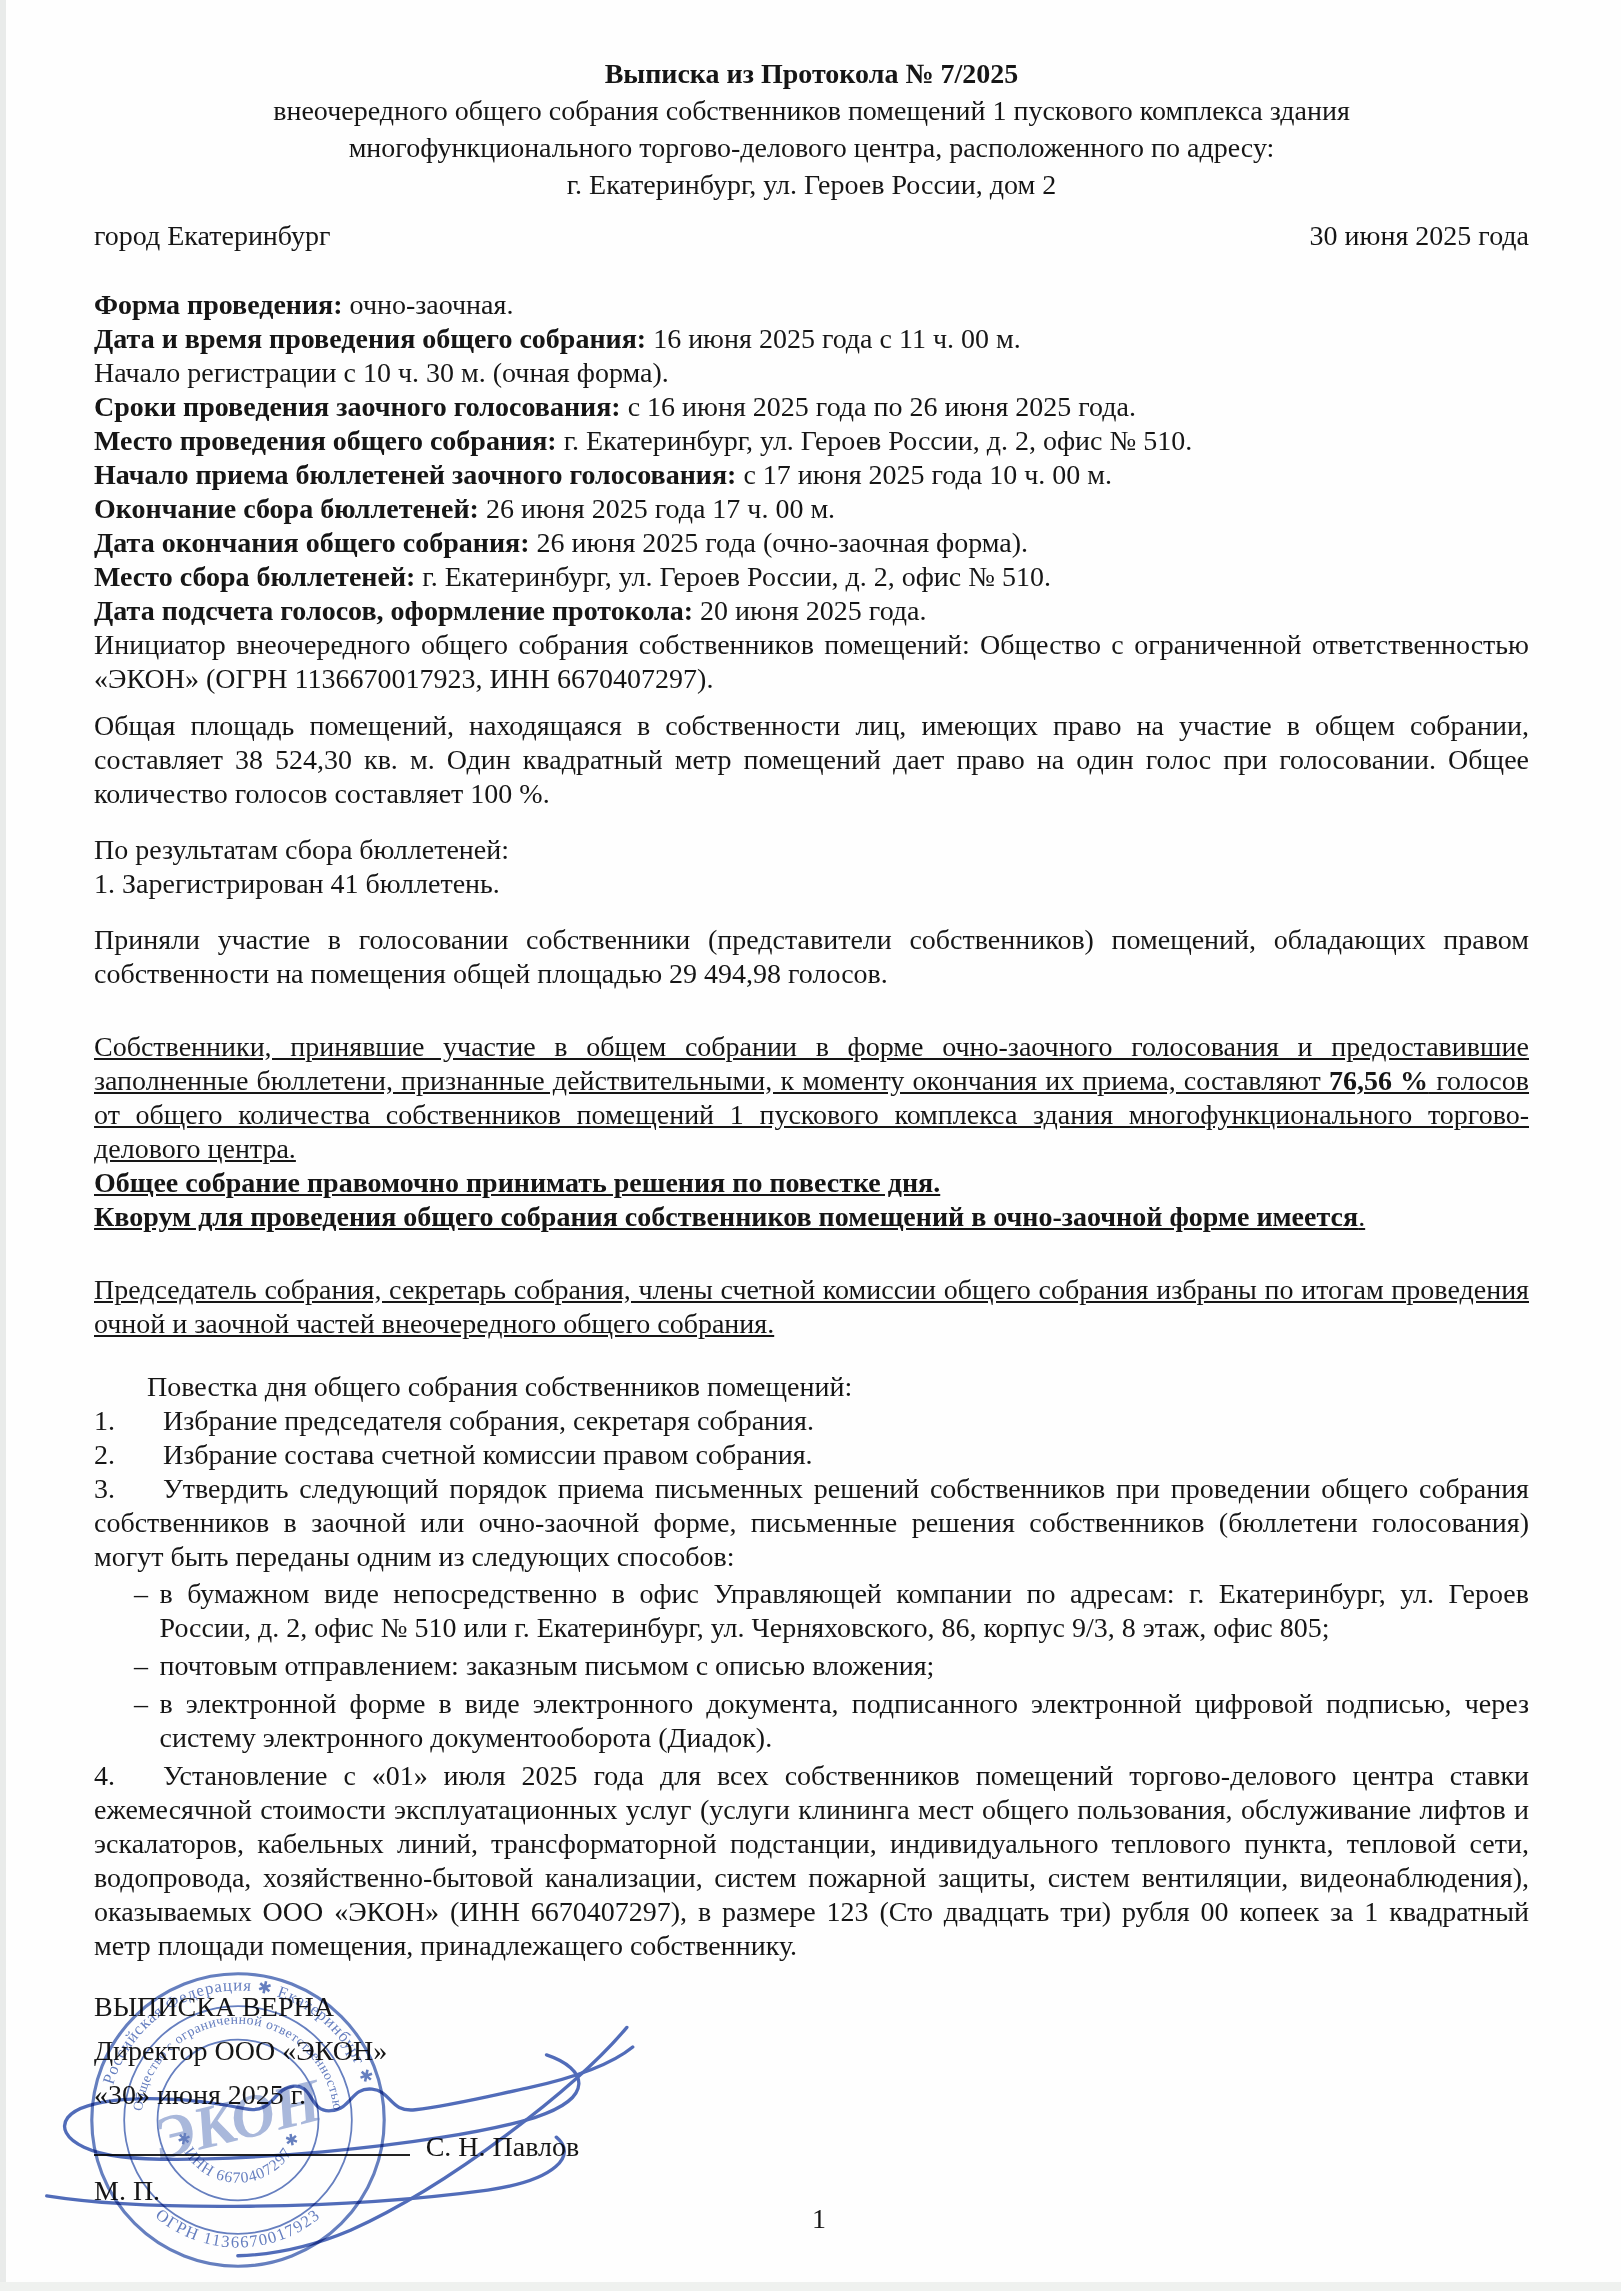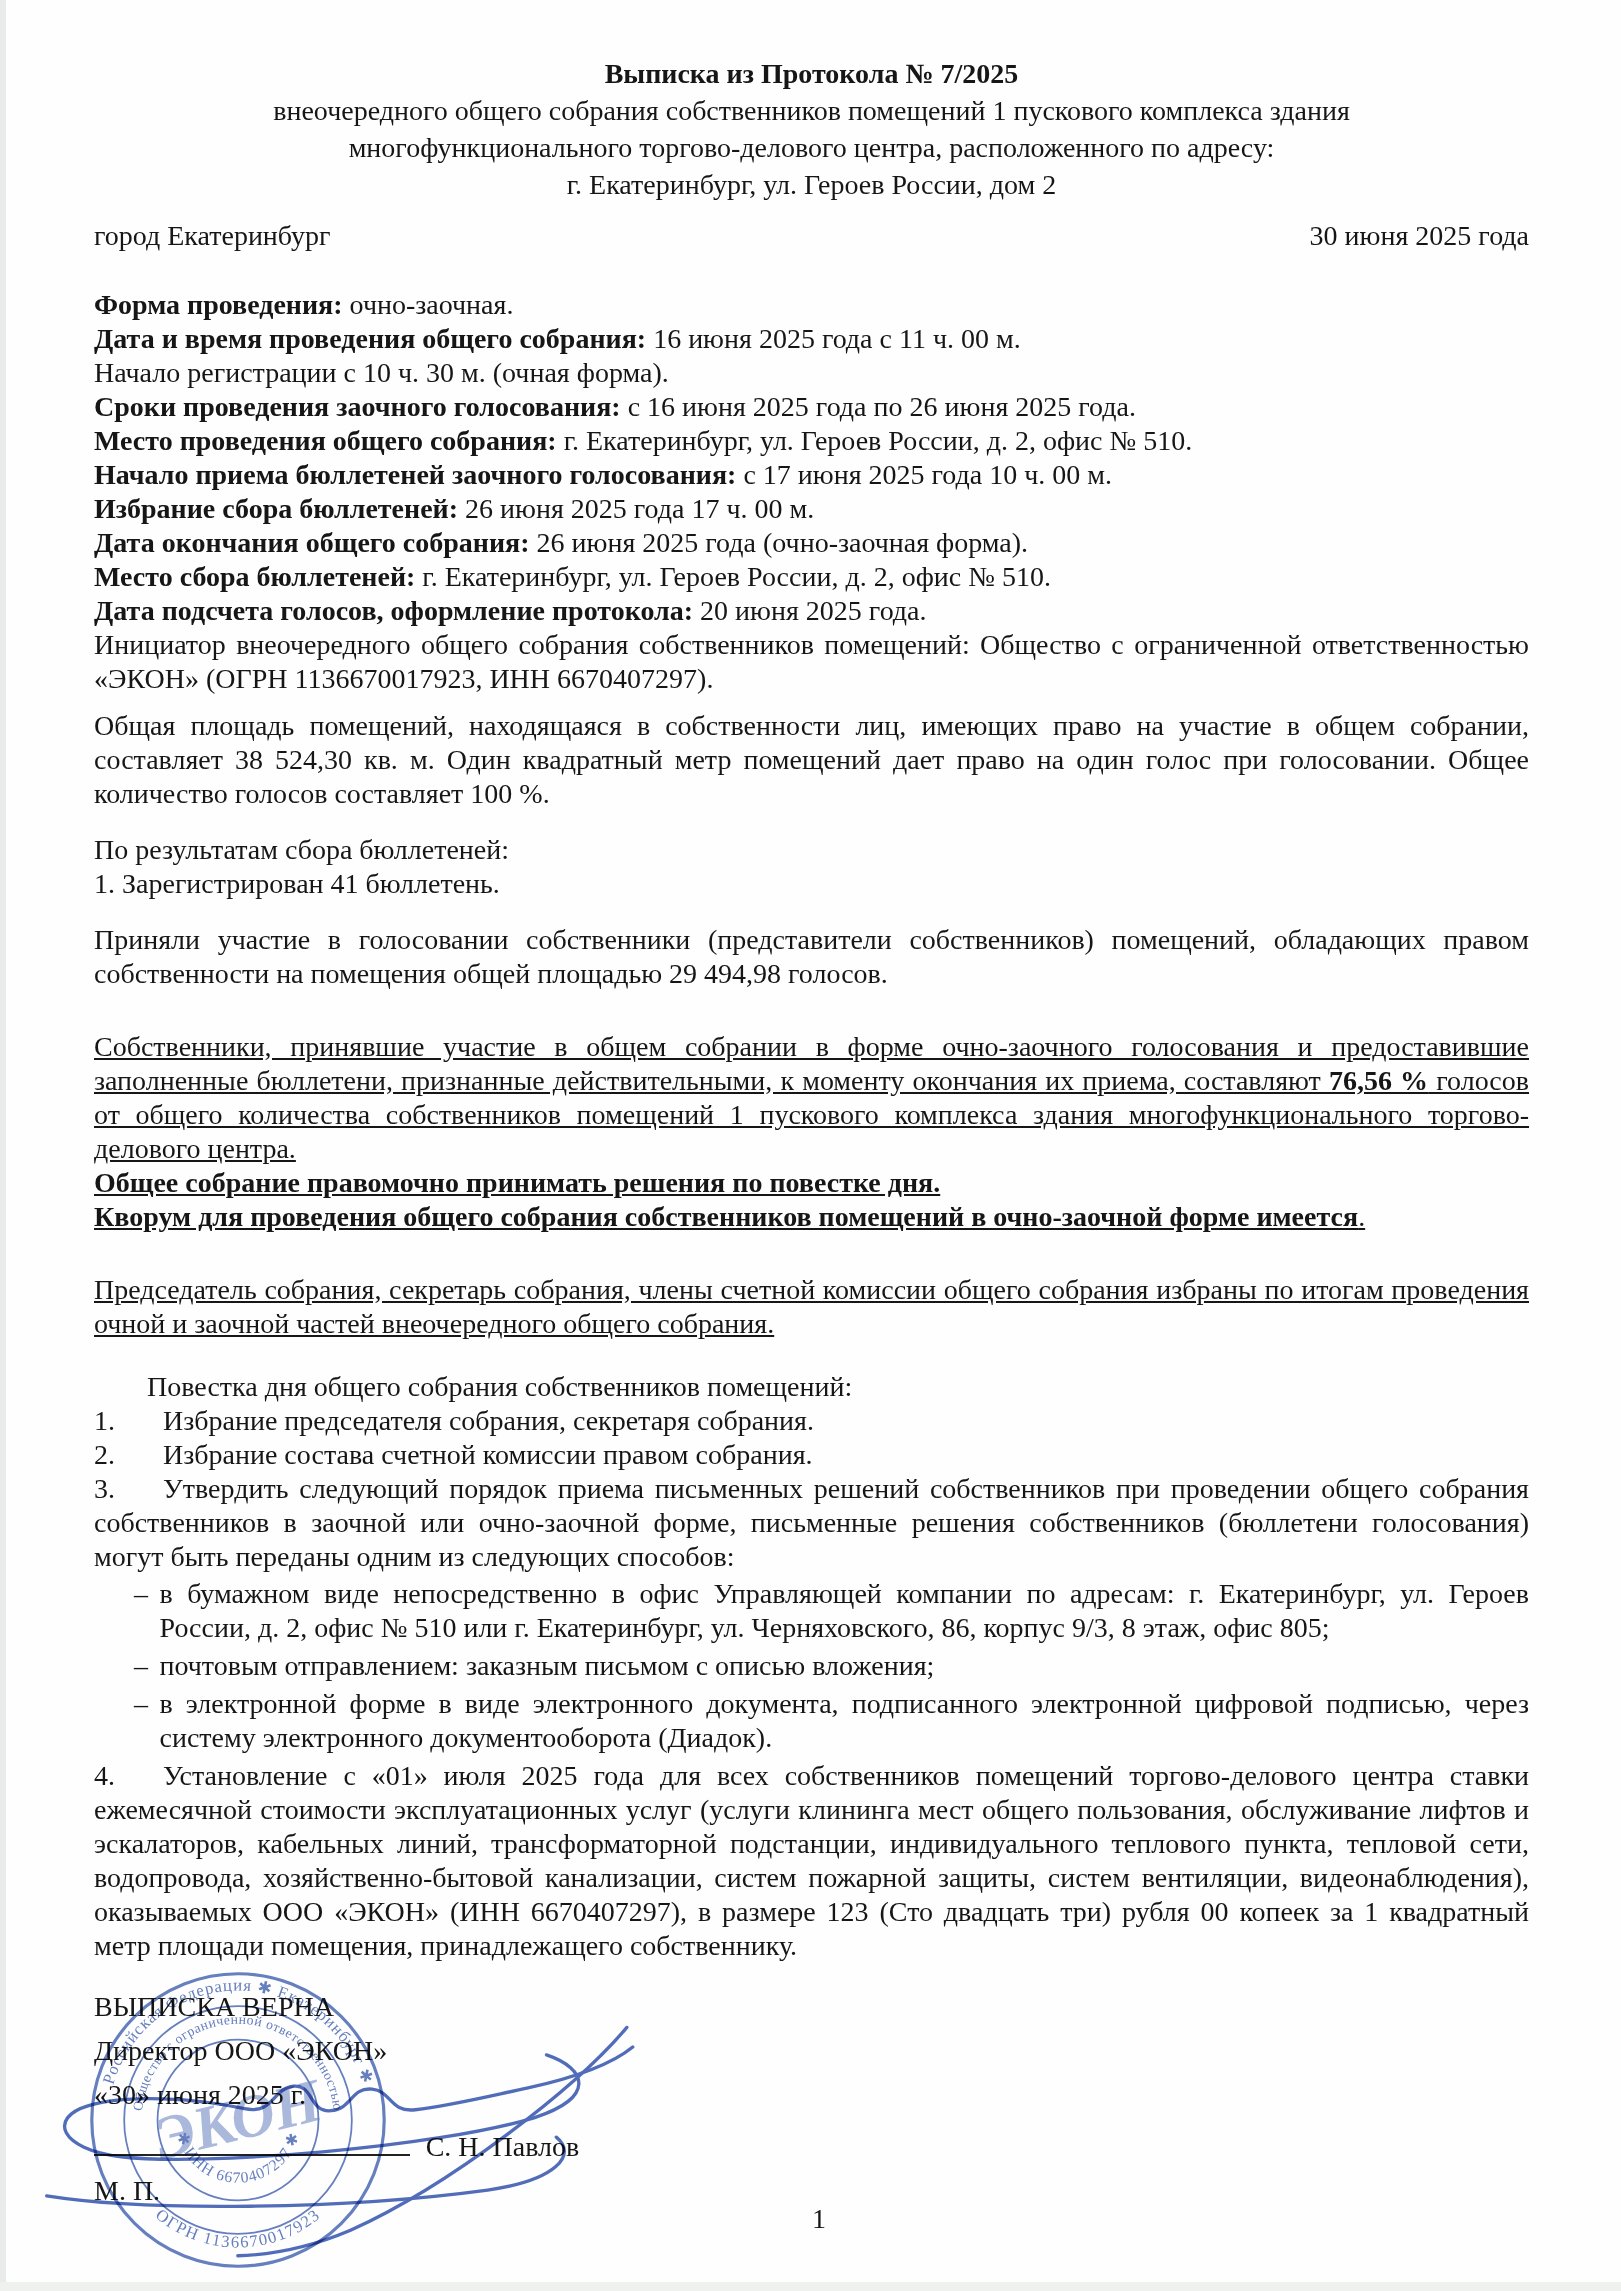--- a/index.html
+++ b/index.html
@@ -71,21 +71,21 @@
       <span>30 июня 2025 года</span>
     </div>
 
     <div class="meta">
       <div class="meta-line"><b>Форма проведения:</b><span> очно-заочная.</span></div>
       <div class="meta-line"><b>Дата и время проведения общего собрания:</b><span> 16 июня 2025 года с 11 ч. 00 м.</span></div>
       <div class="meta-line"><b></b><span>Начало регистрации с 10 ч. 30 м. (очная форма).</span></div>
       <div class="meta-line"><b>Сроки проведения заочного голосования:</b><span> с 16 июня 2025 года по 26 июня 2025 года.</span></div>
       <div class="meta-line"><b>Место проведения общего собрания:</b><span> г. Екатеринбург, ул. Героев России, д. 2, офис № 510.</span></div>
       <div class="meta-line"><b>Начало приема бюллетеней заочного голосования:</b><span> с 17 июня 2025 года 10 ч. 00 м.</span></div>
-      <div class="meta-line"><b>Избрание сбора бюллетеней:</b><span> 26 июня 2025 года 17 ч. 00 м.</span></div>
+      <div class="meta-line"><b>Окончание сбора бюллетеней:</b><span> 26 июня 2025 года 17 ч. 00 м.</span></div>
       <div class="meta-line"><b>Дата окончания общего собрания:</b><span> 26 июня 2025 года (очно-заочная форма).</span></div>
       <div class="meta-line"><b>Место сбора бюллетеней:</b><span> г. Екатеринбург, ул. Героев России, д. 2, офис № 510.</span></div>
       <div class="meta-line"><b>Дата подсчета голосов, оформление протокола:</b><span> 20 июня 2025 года.</span></div>
       <p class="para just initiator">Инициатор внеочередного общего собрания собственников помещений: Общество с ограниченной ответственностью «ЭКОН» (ОГРН 1136670017923, ИНН 6670407297).</p>
     </div>
 
     <p class="para just gap-sm">Общая площадь помещений, находящаяся в собственности лиц, имеющих право на участие в общем собрании, составляет 38 524,30 кв. м. Один квадратный метр помещений дает право на один голос при голосовании. Общее количество голосов составляет 100 %.</p>
 
     <div class="gap-md">
       <div>По результатам сбора бюллетеней:</div>

